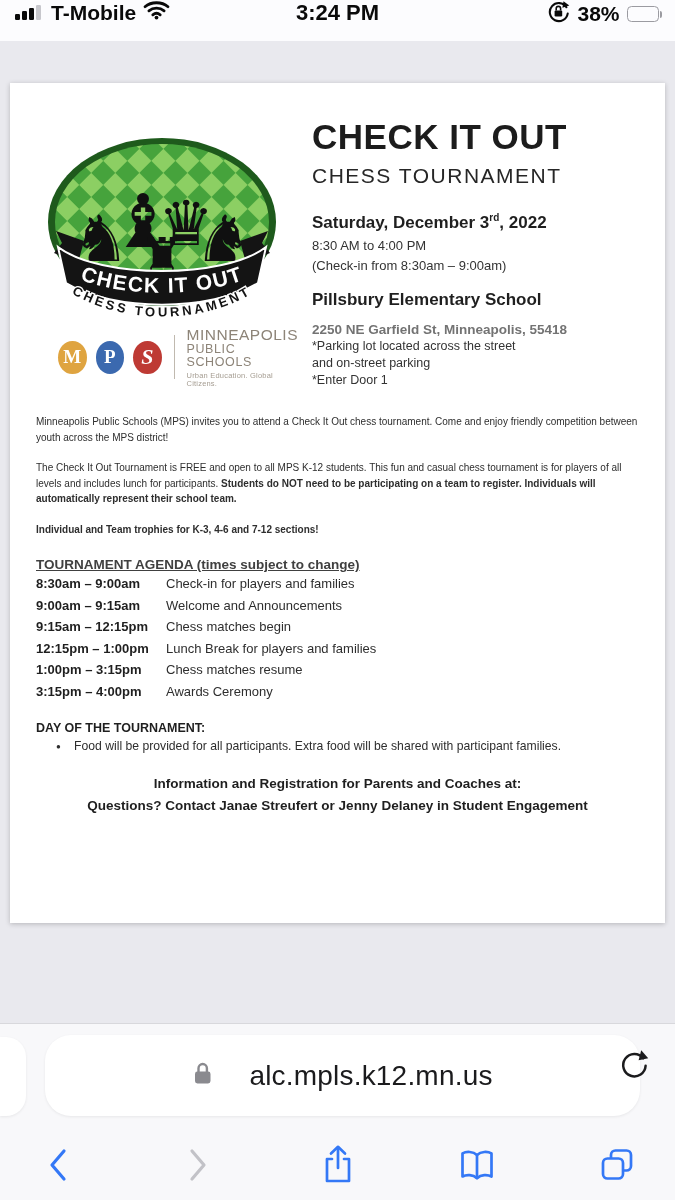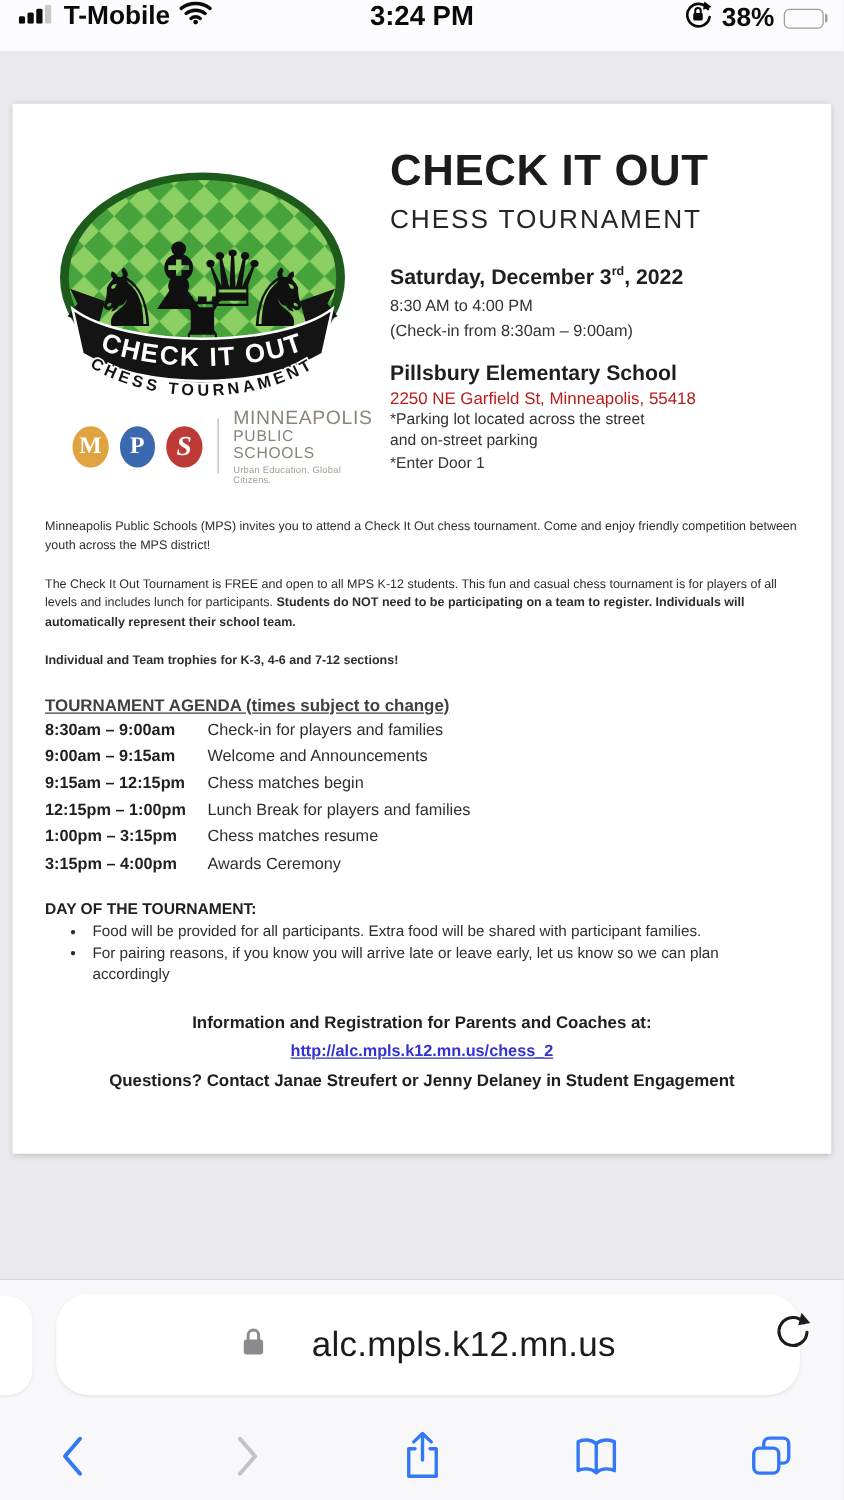--- a/index.html
+++ b/index.html
@@ -58,21 +58,21 @@
   .mps-name1 { font-size:15.5px; letter-spacing:.5px; }
   .mps-name2 { font-size:12.5px; letter-spacing:.6px; }
   .mps-tagline { font-size:7.5px; color:#a59d92; margin-top:4px; letter-spacing:.2px; }
 
   .flyer-title { font-size:35px; font-weight:600; letter-spacing:.5px; color:#1c1c1c; }
   .flyer-subtitle { font-size:21px; font-weight:400; letter-spacing:1.5px; color:#262626; margin-top:7px; }
   .event-date { font-size:17px; font-weight:700; margin-top:24px; color:#1f1f1f; }
   .event-date sup { font-size:10px; }
   .event-line { font-size:13px; margin-top:5px; color:#333; }
   .venue-name { font-size:17px; font-weight:700; margin-top:17px; color:#1f1f1f; }
-  .venue-addr { font-size:13.5px; font-weight:400; margin-top:2px; color:#b91c1c; }
+  .venue-addr { font-size:13.5px; font-weight:700; margin-top:12px; color:#737373; }
   .venue-note { font-size:12.5px; margin-top:1px; color:#333; line-height:1.3; }
 
   .body-p { font-size:10px; line-height:1.55; margin-top:15px; color:#2e2e2e; }
   .body-p.first { margin-top:26px; }
   .bold { font-weight:700; }
 
   .agenda { margin-top:20px; }
   .agenda-header { font-size:13.5px; font-weight:700; text-decoration:underline; color:#404040; }
   .agenda-row { display:flex; margin-top:3px; font-size:13px; line-height:1.42; }
   .agenda-time { width:130px; flex:none; font-weight:700; color:#1f1f1f; }
@@ -255,27 +255,25 @@
     <div class="agenda-row">
       <span class="agenda-time">3:15pm – 4:00pm</span>
       <span class="agenda-activity">Awards Ceremony</span>
     </div>
   </div>
 
   <div class="dayof">
     <div class="dayof-header">DAY OF THE TOURNAMENT:</div>
     <ul>
       <li>Food will be provided for all participants. Extra food will be shared with participant families.</li>
-      <li>For pairing reasons, if you know you will arrive late or leave early, let us know so we can plan accordingly</li>
     </ul>
   </div>
 
   <div class="contact">
     <div class="c-bold">Information and Registration for Parents and Coaches at:</div>
-    <div><a href="#">http://alc.mpls.k12.mn.us/chess_2</a></div>
     <div class="c-bold">Questions? Contact Janae Streufert or Jenny Delaney in Student Engagement</div>
     <div>
       
     </div>
 
   </div>
 
 </div>
 
 <div class="bottom-chrome">

